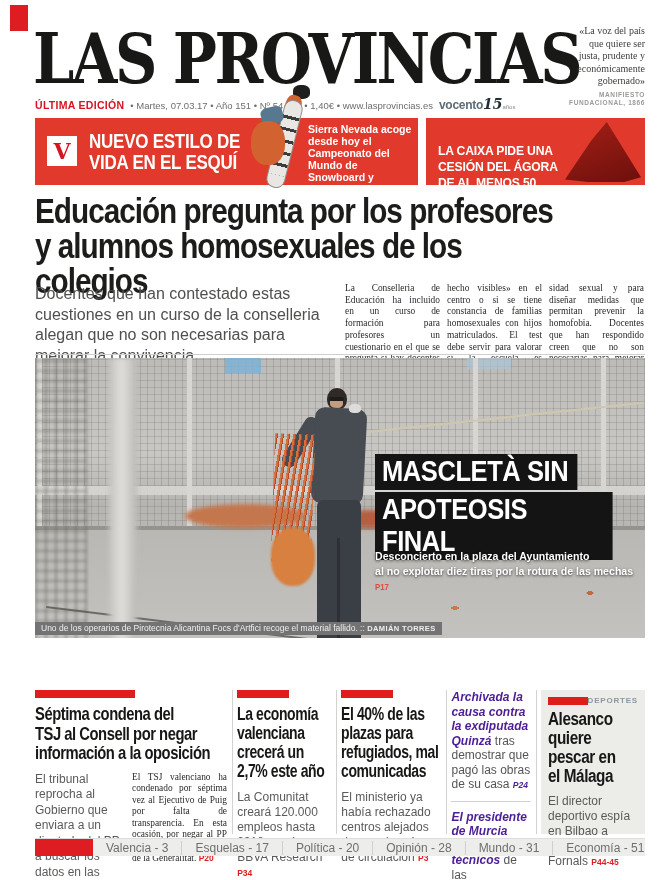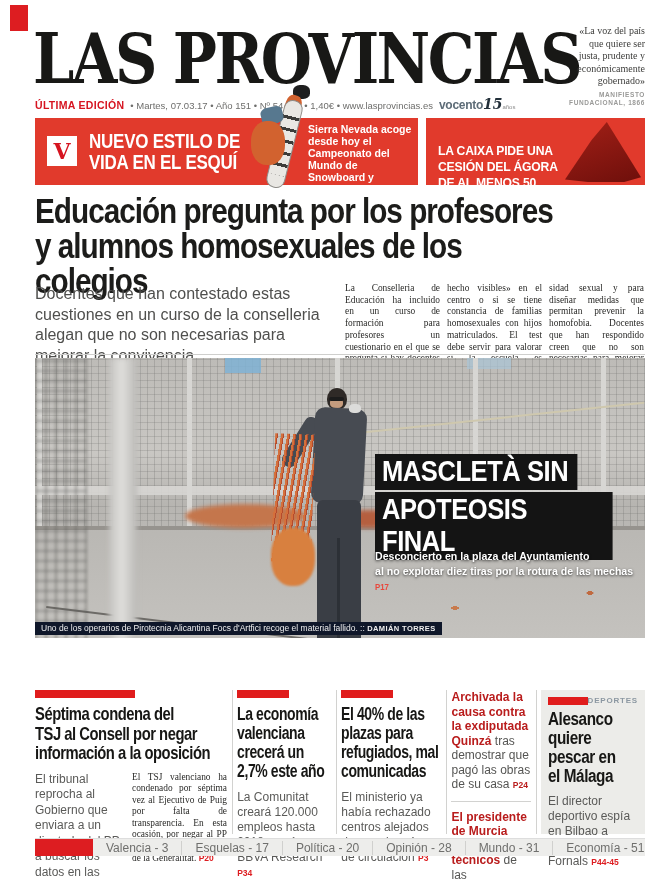--- a/index.html
+++ b/index.html
@@ -107,39 +107,39 @@
   .wk-strings{position:absolute;left:-14px;top:46px;width:40px;height:128px;transform:rotate(2deg);
       background-image:repeating-linear-gradient(98deg,#d4703c 0 2px,#b64a2c 2px 3px,transparent 3px 6px);}
   .wk-bundle{position:absolute;left:-16px;top:140px;width:44px;height:58px;background:#d8803f;border-radius:45%;filter:blur(1px);}
   
   .ph-title{position:absolute;left:340px;top:96px;display:flex;flex-direction:column;align-items:flex-start;gap:2px;}
   .ph-box{display:inline-block;background:#141414;color:#fff;font-weight:700;font-size:29px;line-height:32px;
           letter-spacing:-.5px;padding:1px 10px 3px 8px;transform:scaleX(.88);transform-origin:0 0;}
   .ph-deck{position:absolute;left:340px;top:176px;width:295px;color:#fff;font-weight:700;font-size:11.5px;
            line-height:15px;text-shadow:0 1px 3px rgba(0,0,0,.75);transform:scaleX(.92);transform-origin:0 0;}
   .ph-deck .pref{color:#e8473c;text-shadow:none;}
-  .ph-cap{position:absolute;left:0;bottom:3px;display:inline-block;background:#0f172a;color:#efefef;
+  .ph-cap{position:absolute;left:0;bottom:3px;display:inline-block;background:#737373;color:#efefef;
           font-size:8.5px;line-height:13px;padding:0 6px;white-space:nowrap;}
   .ph-cap b{font-size:7.5px;letter-spacing:.4px;}
 
   
   .bottom{left:35px;top:690px;width:610px;height:144px;display:flex;}
   .vdiv{width:1px;background:#d2d2d0;margin:0 5px;}
   .kick{height:8px;background:#e01c1c;}
   .colA{width:192px;} .colB{width:94px;} .colC{width:100px;} .colD{width:90px;} .colE{width:104px;}
   .hA{margin:6px 0 0;font-weight:700;font-size:18.5px;line-height:19.5px;letter-spacing:-.6px;color:#171715;
       transform:scaleX(.8);transform-origin:0 0;white-space:pre-line;width:240px;}
   .subrow{display:flex;gap:7px;margin-top:9px;}
   .sublede{width:90px;font-size:12px;line-height:15.5px;color:#5a5a58;}
   .sbody{width:95px;font-family:"Liberation Serif",serif;font-size:9.4px;line-height:11.6px;color:#2a2a28;text-align:justify;}
   .hB{margin:7px 0 0;font-weight:700;font-size:17.5px;line-height:19px;letter-spacing:-.5px;color:#171715;
       transform:scaleX(.8);transform-origin:0 0;white-space:pre-line;width:125px;}
   .bodyB{margin-top:9px;font-size:12px;line-height:15px;color:#5a5a58;}
   .brief{font-size:12px;line-height:14.5px;color:#555553;}
-  .brief b{color:#b91c1c;}
+  .brief b{color:#4c1d95;font-style:italic;}
   .brief + .brief{border-top:1px solid #d2d2d0;margin-top:8px;padding-top:8px;}
   .colE{background:#ecece9;padding:6px 7px;box-sizing:border-box;}
   .ehead{display:flex;align-items:center;justify-content:space-between;}
   .ehead .kick{width:46px;}
   .elabel{font-size:8px;font-weight:700;color:#8c98a2;letter-spacing:.8px;}
   .hE{margin:5px 0 0;font-weight:700;font-size:18px;line-height:19px;letter-spacing:-.5px;color:#171715;
       transform:scaleX(.85);transform-origin:0 0;white-space:pre-line;width:110px;}
   .bodyE{margin-top:8px;font-size:12px;line-height:15px;color:#5a5a58;}
 
   

